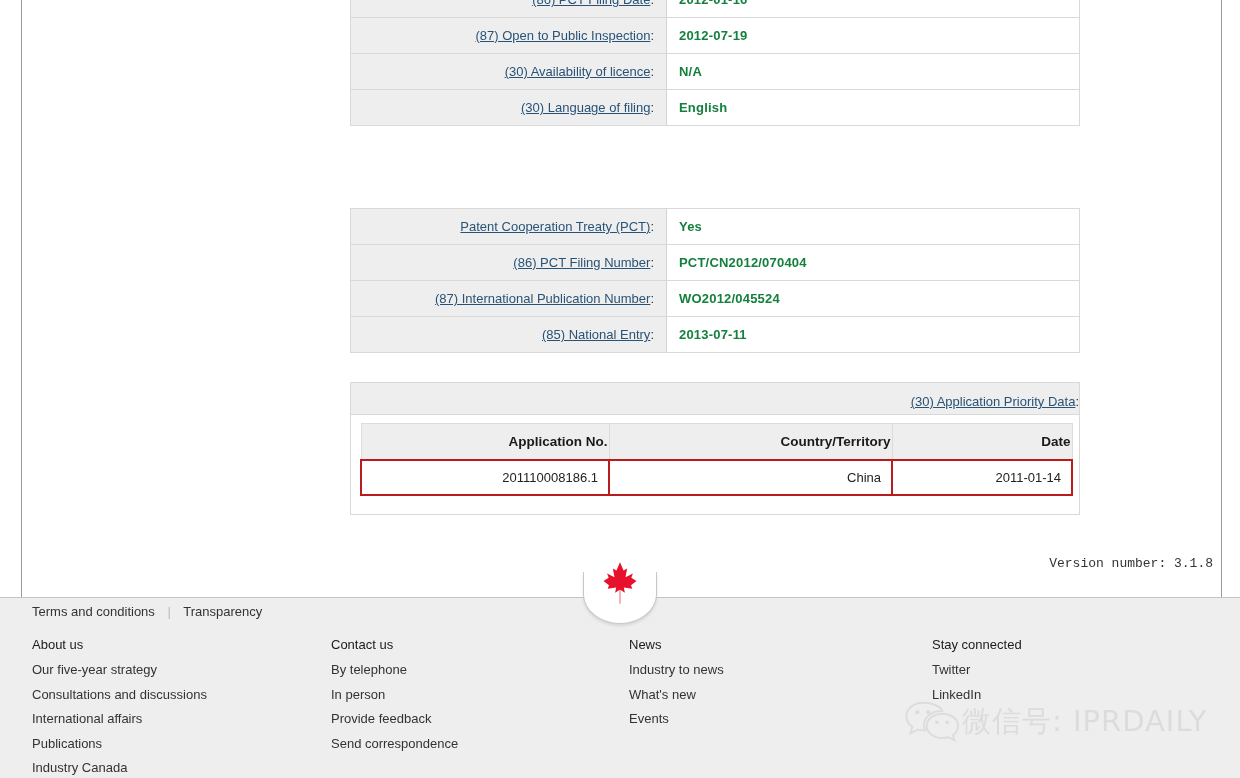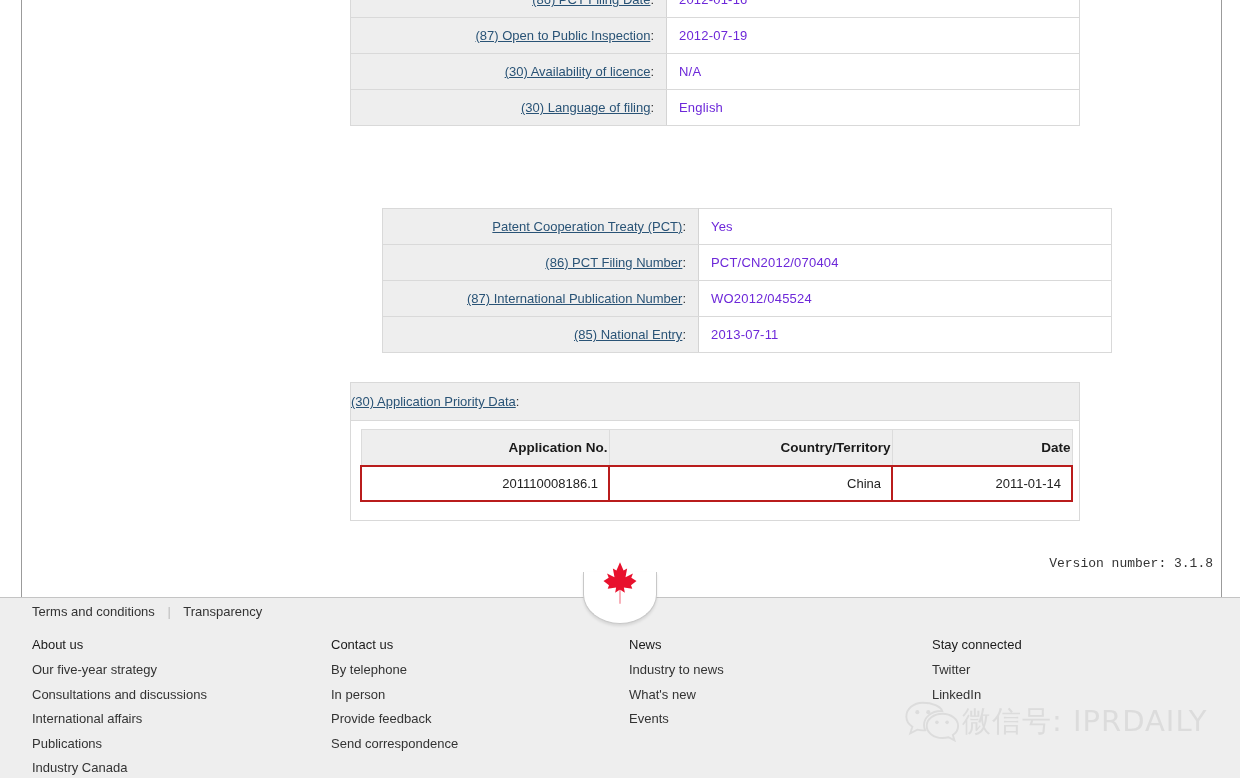--- a/index.html
+++ b/index.html
@@ -46,48 +46,48 @@
   }
   .detail-table td.label {
     width: 316px;
     background: #eeeeee;
     text-align: right;
     color: #333333;
     border-right: 1px solid #d4d4d4;
   }
   .detail-table td.value {
     background: #ffffff;
-    font-weight: normal;
-    color: #6d28d9;
+    font-weight: bold;
+    color: #15803d;
     letter-spacing: .2px;
   }
   .detail-table tr { height: 36px; }
   .detail-table a {
     color: #295376;
     text-decoration: underline;
   }
   .colon { color: #333; font-weight: normal; }
 
   #table-dates { left: 350px; top: -19px; width: 730px; }
-  #table-pct    { left: 350px; top: 208px; width: 730px; margin-left: 32px; }
+  #table-pct    { left: 350px; top: 208px; width: 730px; }
 
   
   #priority-block {
     position: absolute;
     left: 350px; top: 382px;
     width: 730px;
     border: 1px solid #d9d9d9;
     background: #ffffff;
   }
   #priority-caption {
-    height: 38px;
+    height: 32px;
     line-height: 38px;
     background: #eeeeee;
     border-bottom: 1px solid #d9d9d9;
-    text-align: left;
+    text-align: right;
     font-size: 13px;
     color: #333;
   }
   #priority-caption a { color: #295376; text-decoration: underline; }
   .priority-wrap { padding: 8px 9px 18px 9px; }
   #priority-table {
     width: 711px;
     border-collapse: collapse;
     table-layout: fixed;
     font-size: 13px;

